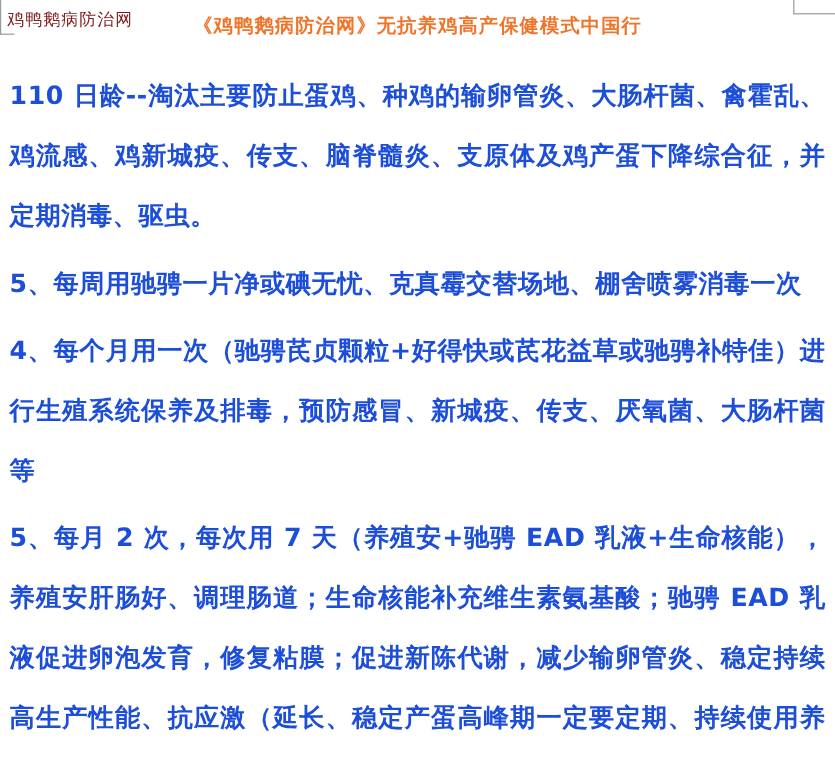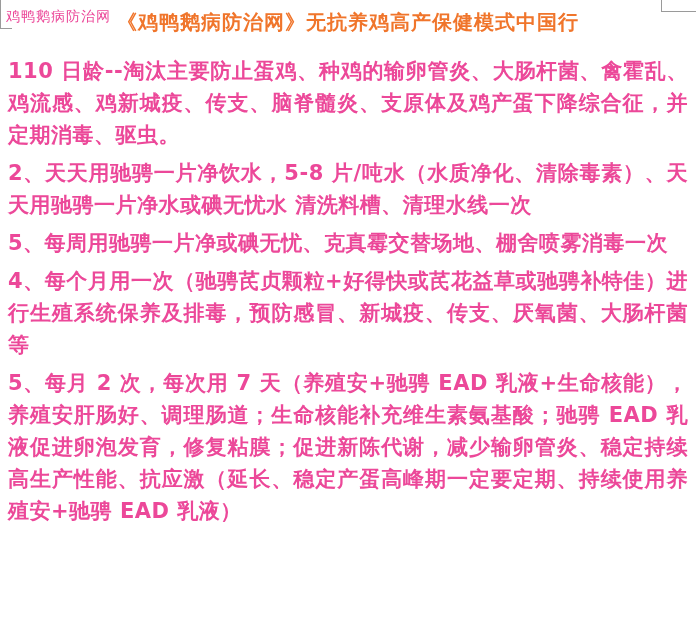--- a/index.html
+++ b/index.html
@@ -16,40 +16,40 @@
     inset: 0;
     padding: 5px 8px 0 8px;
     box-sizing: border-box;
   }
   .watermark {
     position: absolute;
     top: 8px;
     left: 6px;
     font-size: 14px;
     font-weight: 400;
-    color: #ec4899;
+    color: #7f1d1d;
     letter-spacing: 1px;
     z-index: 2;
     text-align: center;
   }
   .doc-title {
     margin: 3px 0 19px 0;
     text-align: center;
-    font-size: 20px;
+    font-size: 16px;
     font-weight: 700;
     color: #f0752b;
     letter-spacing: 1px;
     line-height: 28px;
   }
   .body-text p {
     margin: 0 0 6px 0;
     font-size: 21px;
     font-weight: 700;
-    color: #ec4899;
-    line-height: 32px;
+    color: #1d4ed8;
+    line-height: 50px;
     text-align: justify;
     text-justify: inter-ideograph;
     letter-spacing: 0.5px;
   }
   .body-text p:last-child { margin-bottom: 0; }
   
   .corner-mark { position: absolute; z-index: 1; }
   .corner-left-vline  { left: 0;   top: 0;    width: 1px;  height: 29px; background: #9a9a9a; }
   .corner-left-hline  { left: 0;   top: 28px; width: 12px; height: 1px;  background: #9a9a9a; }
   .corner-right-vline { left: 661px; top: 0;    width: 1px;  height: 12px; background: #9a9a9a; }
@@ -63,19 +63,18 @@
 <div class="corner-mark corner-right-vline"></div>
 <div class="corner-mark corner-right-hline"></div>
 
 <span class="watermark">鸡鸭鹅病防治网</span>
 
 <div class="page">
   <h1 class="doc-title">《鸡鸭鹅病防治网》无抗养鸡高产保健模式中国行</h1>
 
   <div class="body-text">
     <p>110 日龄--淘汰主要防止蛋鸡、种鸡的输卵管炎、大肠杆菌、禽霍乱、鸡流感、鸡新城疫、传支、脑脊髓炎、支原体及鸡产蛋下降综合征，并定期消毒、驱虫。</p>
-    <p>2、天天用驰骋一片净饮水，5-8 片/吨水（水质净化、清除毒素）、天天用驰骋一片净水或碘无忧水 清洗料槽、清理水线一次</p>
     <p>5、每周用驰骋一片净或碘无忧、克真霉交替场地、棚舍喷雾消毒一次</p>
     <p>4、每个月用一次（驰骋芪贞颗粒+好得快或芪花益草或驰骋补特佳）进行生殖系统保养及排毒，预防感冒、新城疫、传支、厌氧菌、大肠杆菌等</p>
     <p>5、每月 2 次，每次用 7 天（养殖安+驰骋 EAD 乳液+生命核能），养殖安肝肠好、调理肠道；生命核能补充维生素氨基酸；驰骋 EAD 乳液促进卵泡发育，修复粘膜；促进新陈代谢，减少输卵管炎、稳定持续高生产性能、抗应激（延长、稳定产蛋高峰期一定要定期、持续使用养殖安+驰骋 EAD 乳液）</p>
 
   </div>
 </div>
 
 </body></html>

